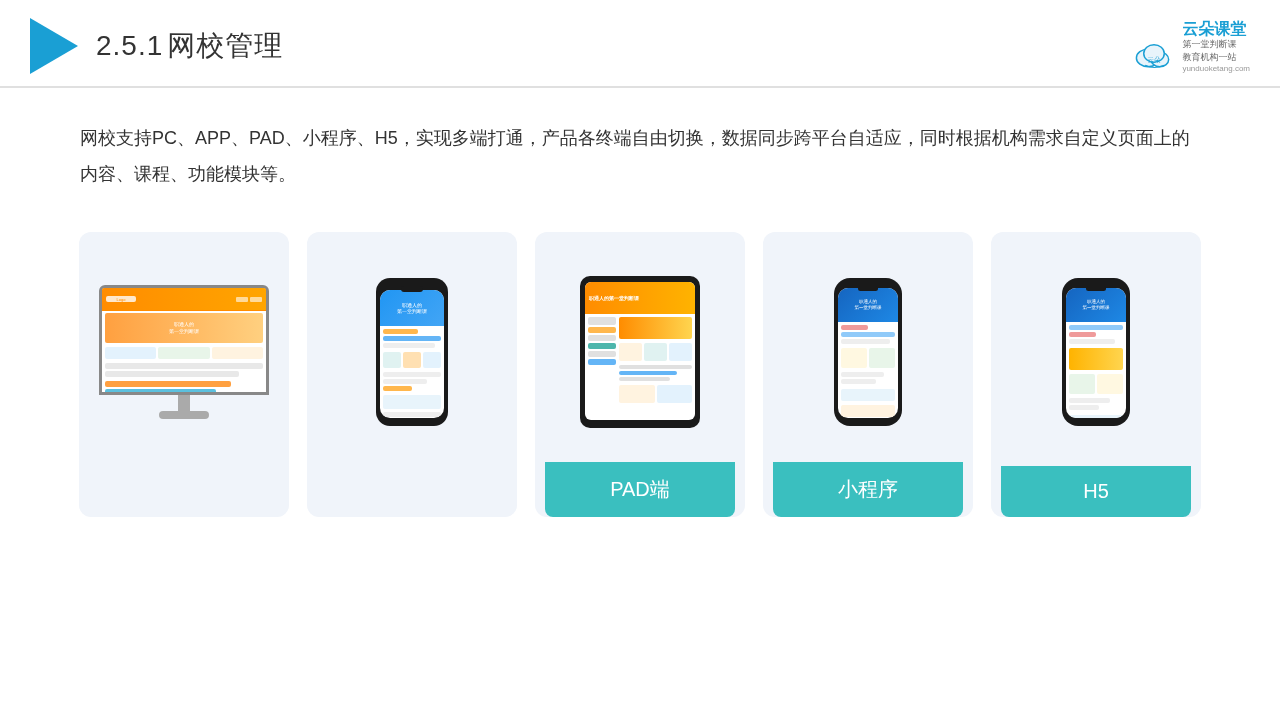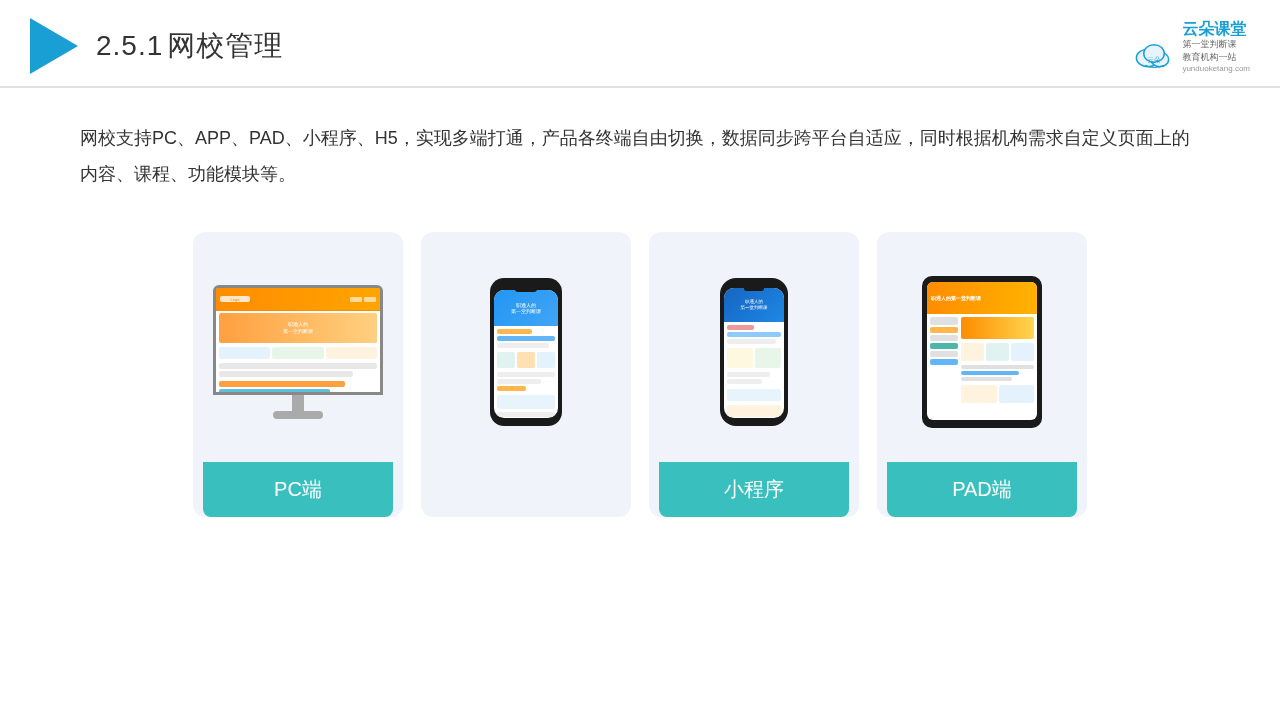--- a/index.html
+++ b/index.html
@@ -447,21 +447,20 @@
               <div class="mock-row" style="width:85%;"></div>
               <div class="mock-row orange" style="margin-top:2px;"></div>
               <div class="mock-row blue" style="width:70%;"></div>
             </div>
           </div>
         </div>
         <div class="monitor-stand-neck"></div>
         <div class="monitor-stand-base"></div>
       </div>
     </div>
-    <div class="card-label teal">PC端</div>
   </div>
 
   <div class="card">
     <div class="card-image-area">
       <div class="phone-mock">
         <div class="phone-notch"></div>
         <div class="phone-screen">
           <div class="phone-screen-top">
             <div class="text-mock">职通人的<br>第一堂判断课</div>
           </div>
@@ -477,48 +476,20 @@
             <div class="ph-row" style="margin-top:2px;"></div>
             <div class="ph-row" style="width:75%;"></div>
             <div class="ph-row accent" style="width:50%;"></div>
             <div style="height:14px;background:#e8f4fb;border-radius:2px;margin-top:2px;"></div>
             <div class="ph-row" style="margin-top:1px;"></div>
 
           </div>
         </div>
       </div>
     </div>
-  </div>
-
-  <div class="card">
-    <div class="card-image-area">
-      <div class="phone-sm">
-        <div class="phone-sm-notch"></div>
-        <div class="phone-sm-screen">
-          <div class="phone-sm-top">
-            <div class="text-sm">职通人的<br>第一堂判断课</div>
-          </div>
-          <div class="phone-sm-body">
-            <div class="ps-row accent"></div>
-            <div class="ps-row blue"></div>
-            <div class="ps-row" style="width:90%;"></div>
-            <div class="ps-grid">
-              <div class="ps-cell orange"></div>
-              <div class="ps-cell"></div>
-            </div>
-            <div class="ps-row" style="margin-top:2px;width:80%;"></div>
-            <div class="ps-row" style="width:65%;"></div>
-            <div style="height:12px;background:#e8f4fb;border-radius:2px;margin-top:3px;"></div>
-            <div style="height:12px;background:#fff3e0;border-radius:2px;margin-top:2px;"></div>
-
-          </div>
-        </div>
-      </div>
-    </div>
-    <div class="card-label teal">小程序</div>
   </div>
 
   <div class="card">
     <div class="card-image-area">
       <div class="tablet-mock">
         <div class="tablet-screen">
           <div class="tablet-top">
             <div style="font-size:5px;color:#fff;font-weight:bold;">职通人的第一堂判断课</div>
           </div>
           <div class="tablet-body">
@@ -545,14 +516,69 @@
                 <div style="height:18px;flex:1;background:#e3f2fd;border-radius:2px;"></div>
               </div>
             </div>
           </div>
         </div>
       </div>
     </div>
     <div class="card-label teal">PAD端</div>
   </div>
 
+  <div class="card">
+    <div class="card-image-area">
+      <div class="phone-sm">
+        <div class="phone-sm-notch"></div>
+        <div class="phone-sm-screen">
+          <div class="phone-sm-top">
+            <div class="text-sm">职通人的<br>第一堂判断课</div>
+          </div>
+          <div class="phone-sm-body">
+            <div class="ps-row accent"></div>
+            <div class="ps-row blue"></div>
+            <div class="ps-row" style="width:90%;"></div>
+            <div class="ps-grid">
+              <div class="ps-cell orange"></div>
+              <div class="ps-cell"></div>
+            </div>
+            <div class="ps-row" style="margin-top:2px;width:80%;"></div>
+            <div class="ps-row" style="width:65%;"></div>
+            <div style="height:12px;background:#e8f4fb;border-radius:2px;margin-top:3px;"></div>
+            <div style="height:12px;background:#fff3e0;border-radius:2px;margin-top:2px;"></div>
+
+          </div>
+        </div>
+      </div>
+    </div>
+    <div class="card-label teal">小程序</div>
+  </div>
+
+  <div class="card">
+    <div class="card-image-area">
+      <div class="phone-sm">
+        <div class="phone-sm-notch"></div>
+        <div class="phone-sm-screen">
+          <div class="phone-sm-top">
+            <div class="text-sm">职通人的<br>第一堂判断课</div>
+          </div>
+          <div class="phone-sm-body">
+            <div class="ps-row" style="background:#90caf9;"></div>
+            <div class="ps-row accent"></div>
+            <div class="ps-row" style="width:85%;"></div>
+            <div style="height:22px;background:linear-gradient(90deg,#ffb300,#ffd54f);border-radius:2px;margin-top:2px;"></div>
+            <div class="ps-grid">
+              <div class="ps-cell"></div>
+              <div class="ps-cell orange"></div>
+            </div>
+            <div class="ps-row" style="margin-top:2px;width:75%;"></div>
+            <div class="ps-row" style="width:55%;"></div>
+            <div style="height:12px;background:#e8f4fb;border-radius:2px;margin-top:3px;"></div>
+
+          </div>
+        </div>
+      </div>
+    </div>
+    <div class="card-label teal">H5</div>
+  </div>
 
 </div>
 
 </body></html>

